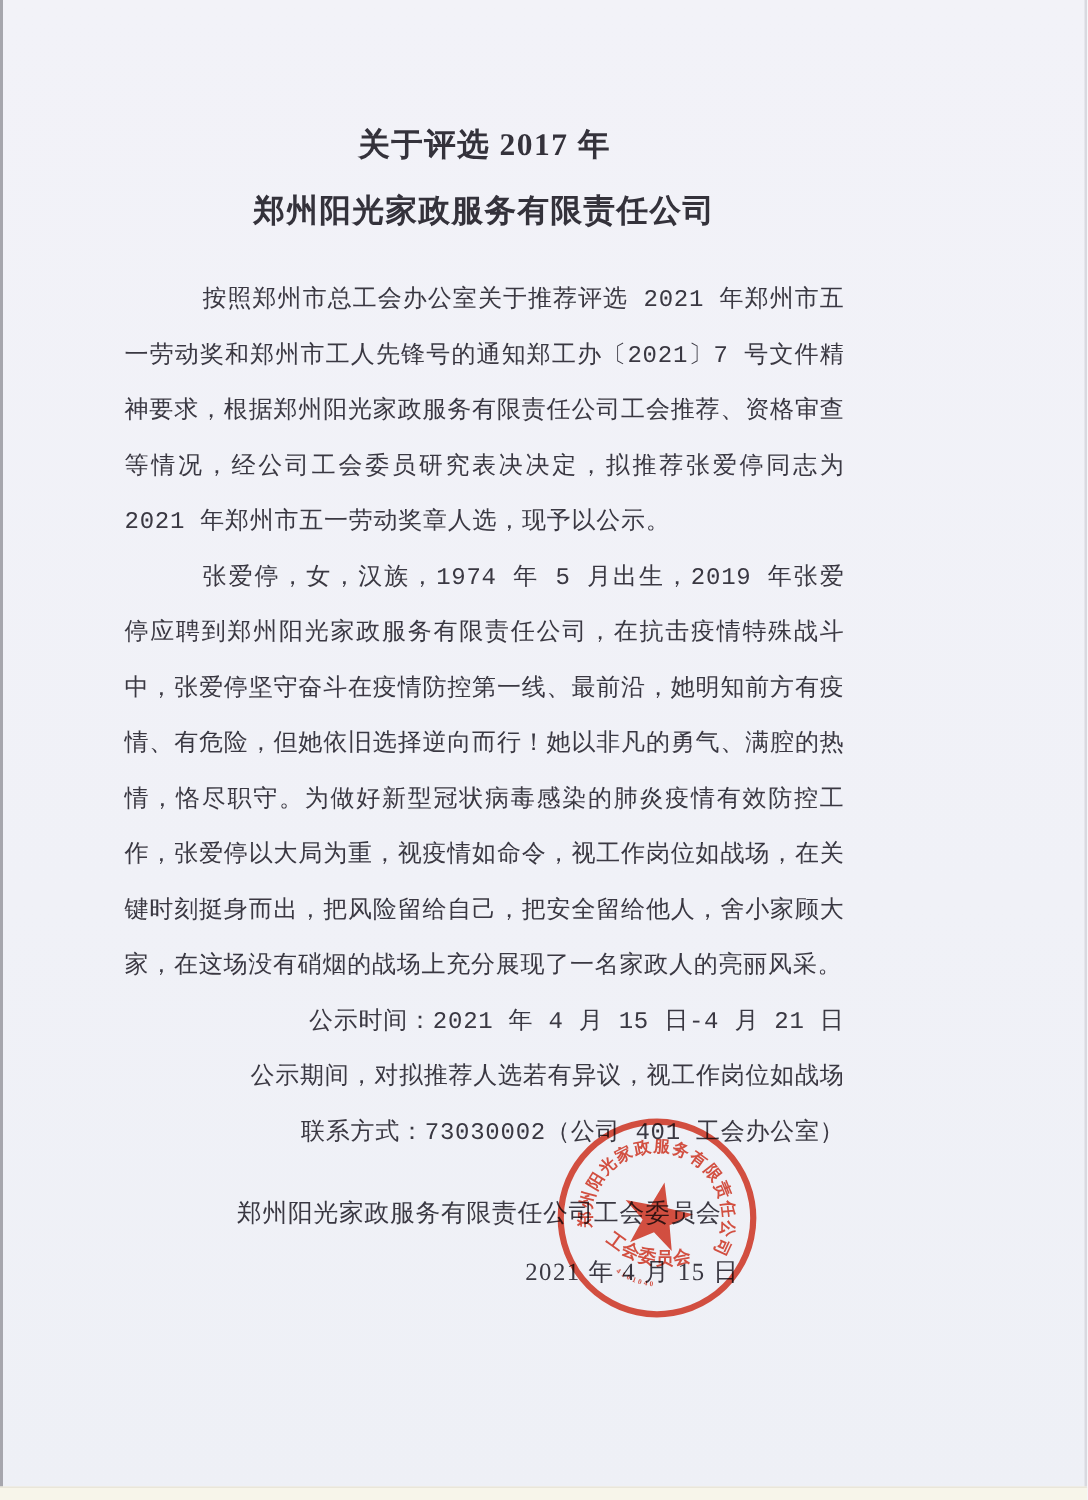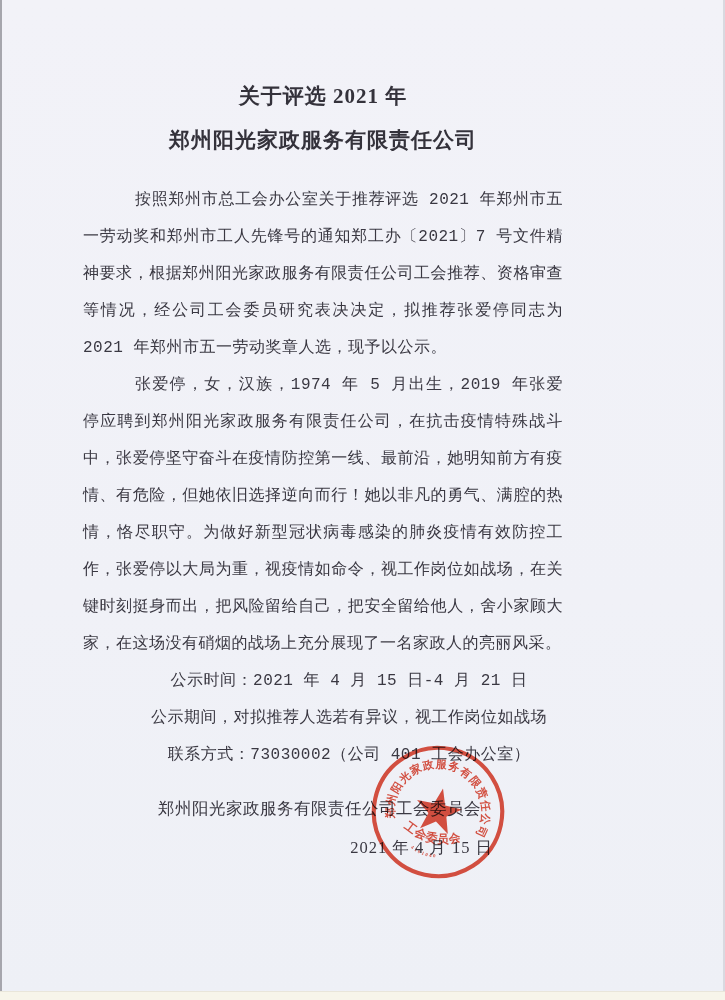--- a/index.html
+++ b/index.html
@@ -25,21 +25,21 @@
   .body-para{
     margin:0;
     font-size:16px;line-height:37px;
     text-align:justify;
     text-justify:inter-ideograph;
     text-indent:52px;
     letter-spacing:0.5px;
     font-family:Liberation Mono, monospace;
   }
   .body-para.first{margin-top:20px;}
-  .single-line{text-align:center;}
+  .single-line{text-align:right;}
   .signature-line{
     position:absolute;left:0;top:798px;width:603px;
     text-align:right;padding-right:122px;box-sizing:border-box;
     font-size:16.5px;color:#3a3842;letter-spacing:0.5px;font-family:Liberation Serif, serif;
   }
   .date-line{
     position:absolute;top:837px;right:232px;
     font-size:16.5px;color:#3a3842;letter-spacing:1px;
   }
   .seal{
@@ -63,21 +63,21 @@
     background:#f7f5ea;
     border-top:1px solid #e9e6da;
   }
 </style>
 </head>
 <body>
 
 <div class="page">
 
   <div class="content">
-    <h1 class="doc-title">关于评选 2021 年</h1>
+    <h1 class="doc-title">关于评选 2017 年</h1>
     <h1 class="doc-title">郑州阳光家政服务有限责任公司</h1>
 
     <p class="body-para first">按照郑州市总工会办公室关于推荐评选 2021 年郑州市五一劳动奖和郑州市工人先锋号的通知郑工办〔2021〕7 号文件精神要求，根据郑州阳光家政服务有限责任公司工会推荐、资格审查等情况，经公司工会委员研究表决决定，拟推荐张爱停同志为 2021 年郑州市五一劳动奖章人选，现予以公示。</p>
 
     <p class="body-para">张爱停，女，汉族，1974 年 5 月出生，2019 年张爱停应聘到郑州阳光家政服务有限责任公司，在抗击疫情特殊战斗中，张爱停坚守奋斗在疫情防控第一线、最前沿，她明知前方有疫情、有危险，但她依旧选择逆向而行！她以非凡的勇气、满腔的热情，恪尽职守。为做好新型冠状病毒感染的肺炎疫情有效防控工作，张爱停以大局为重，视疫情如命令，视工作岗位如战场，在关键时刻挺身而出，把风险留给自己，把安全留给他人，舍小家顾大家，在这场没有硝烟的战场上充分展现了一名家政人的亮丽风采。</p>
 
     <p class="body-para single-line">公示时间：2021 年 4 月 15 日-4 月 21 日</p>
 
     <p class="body-para single-line">公示期间，对拟推荐人选若有异议，视工作岗位如战场</p>
 

